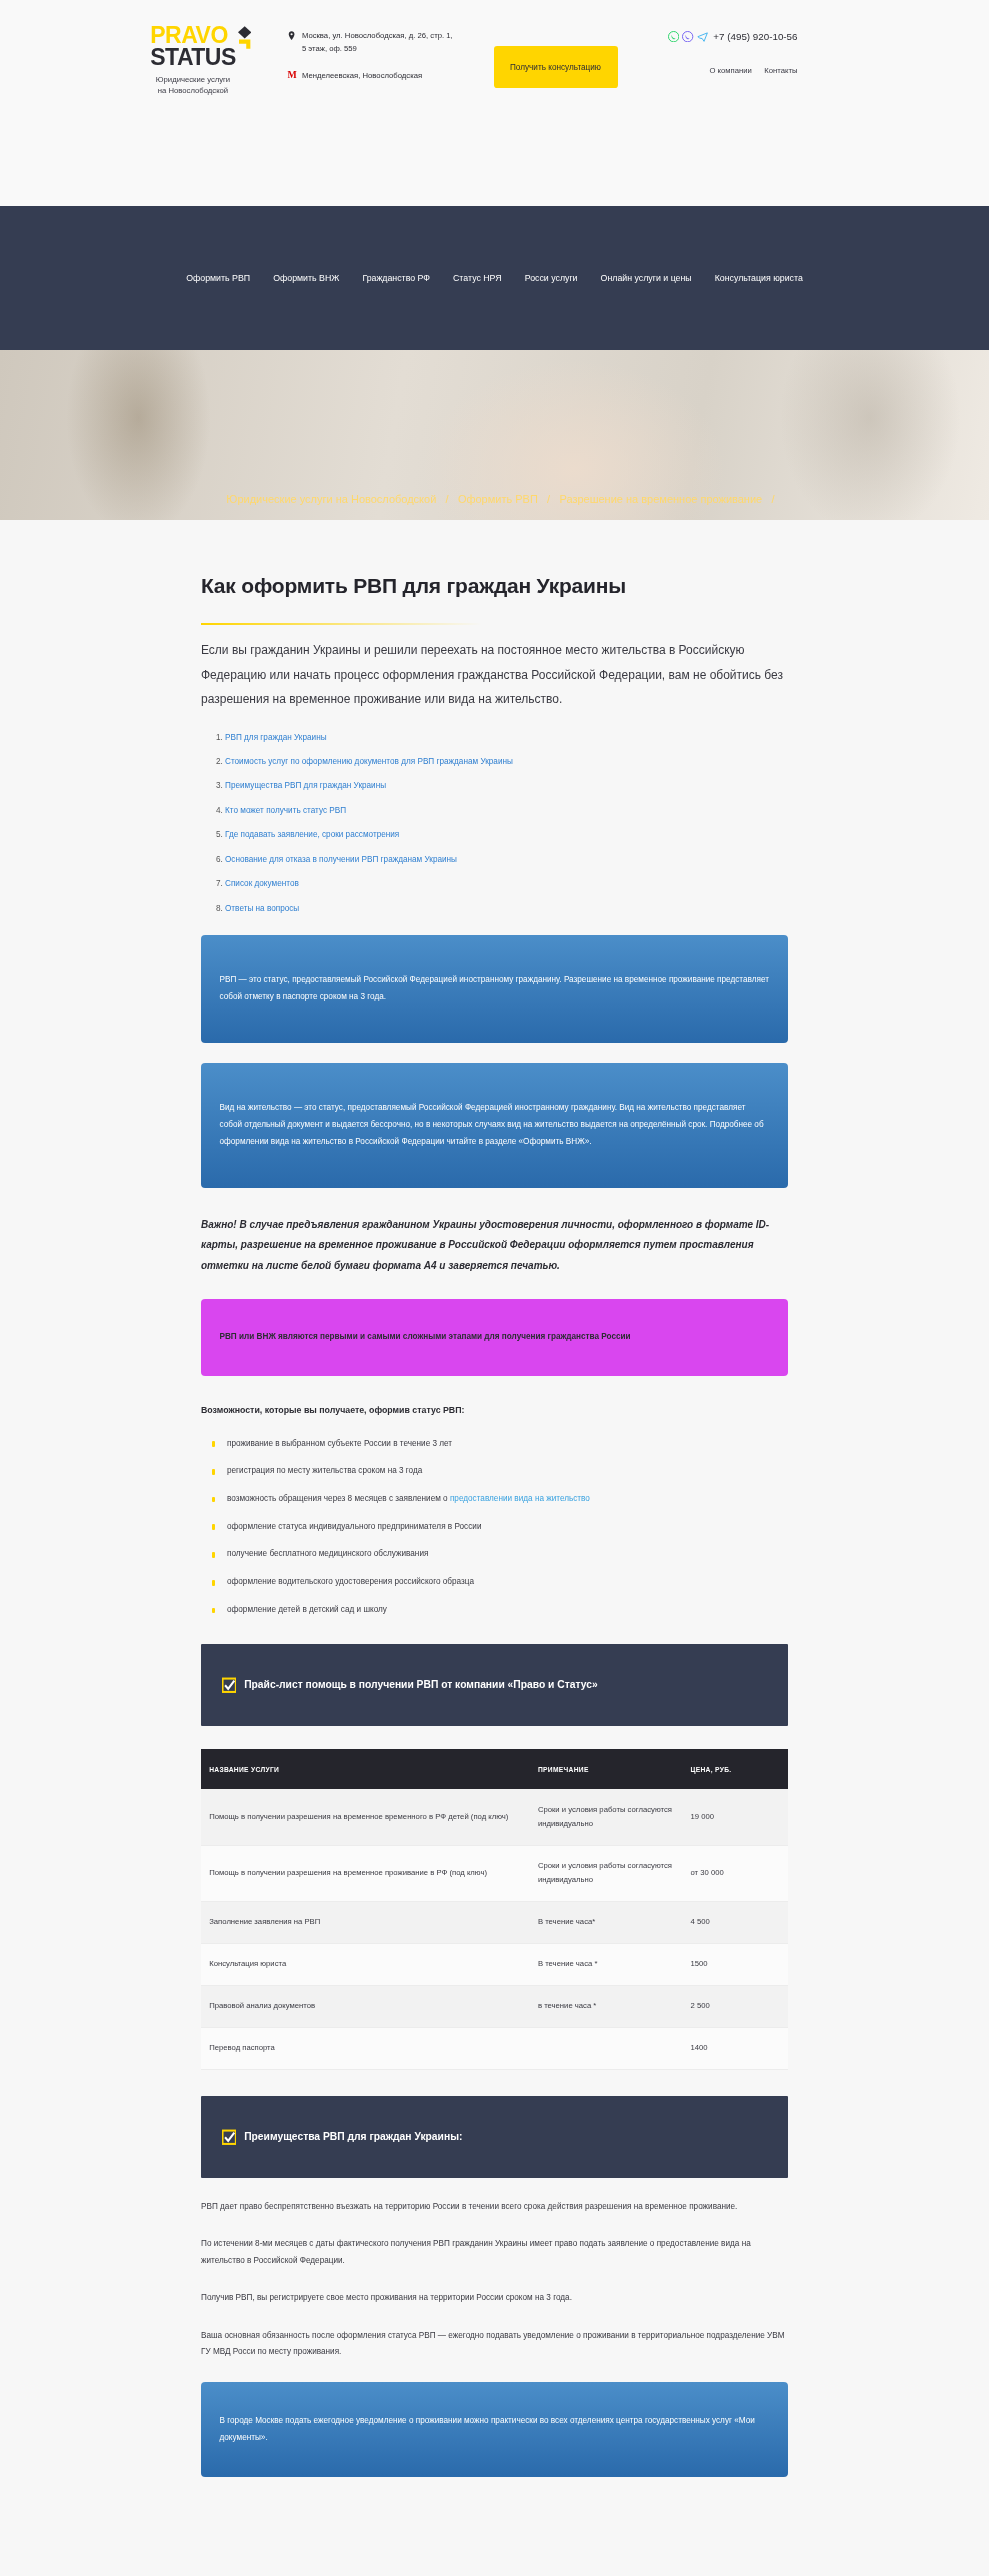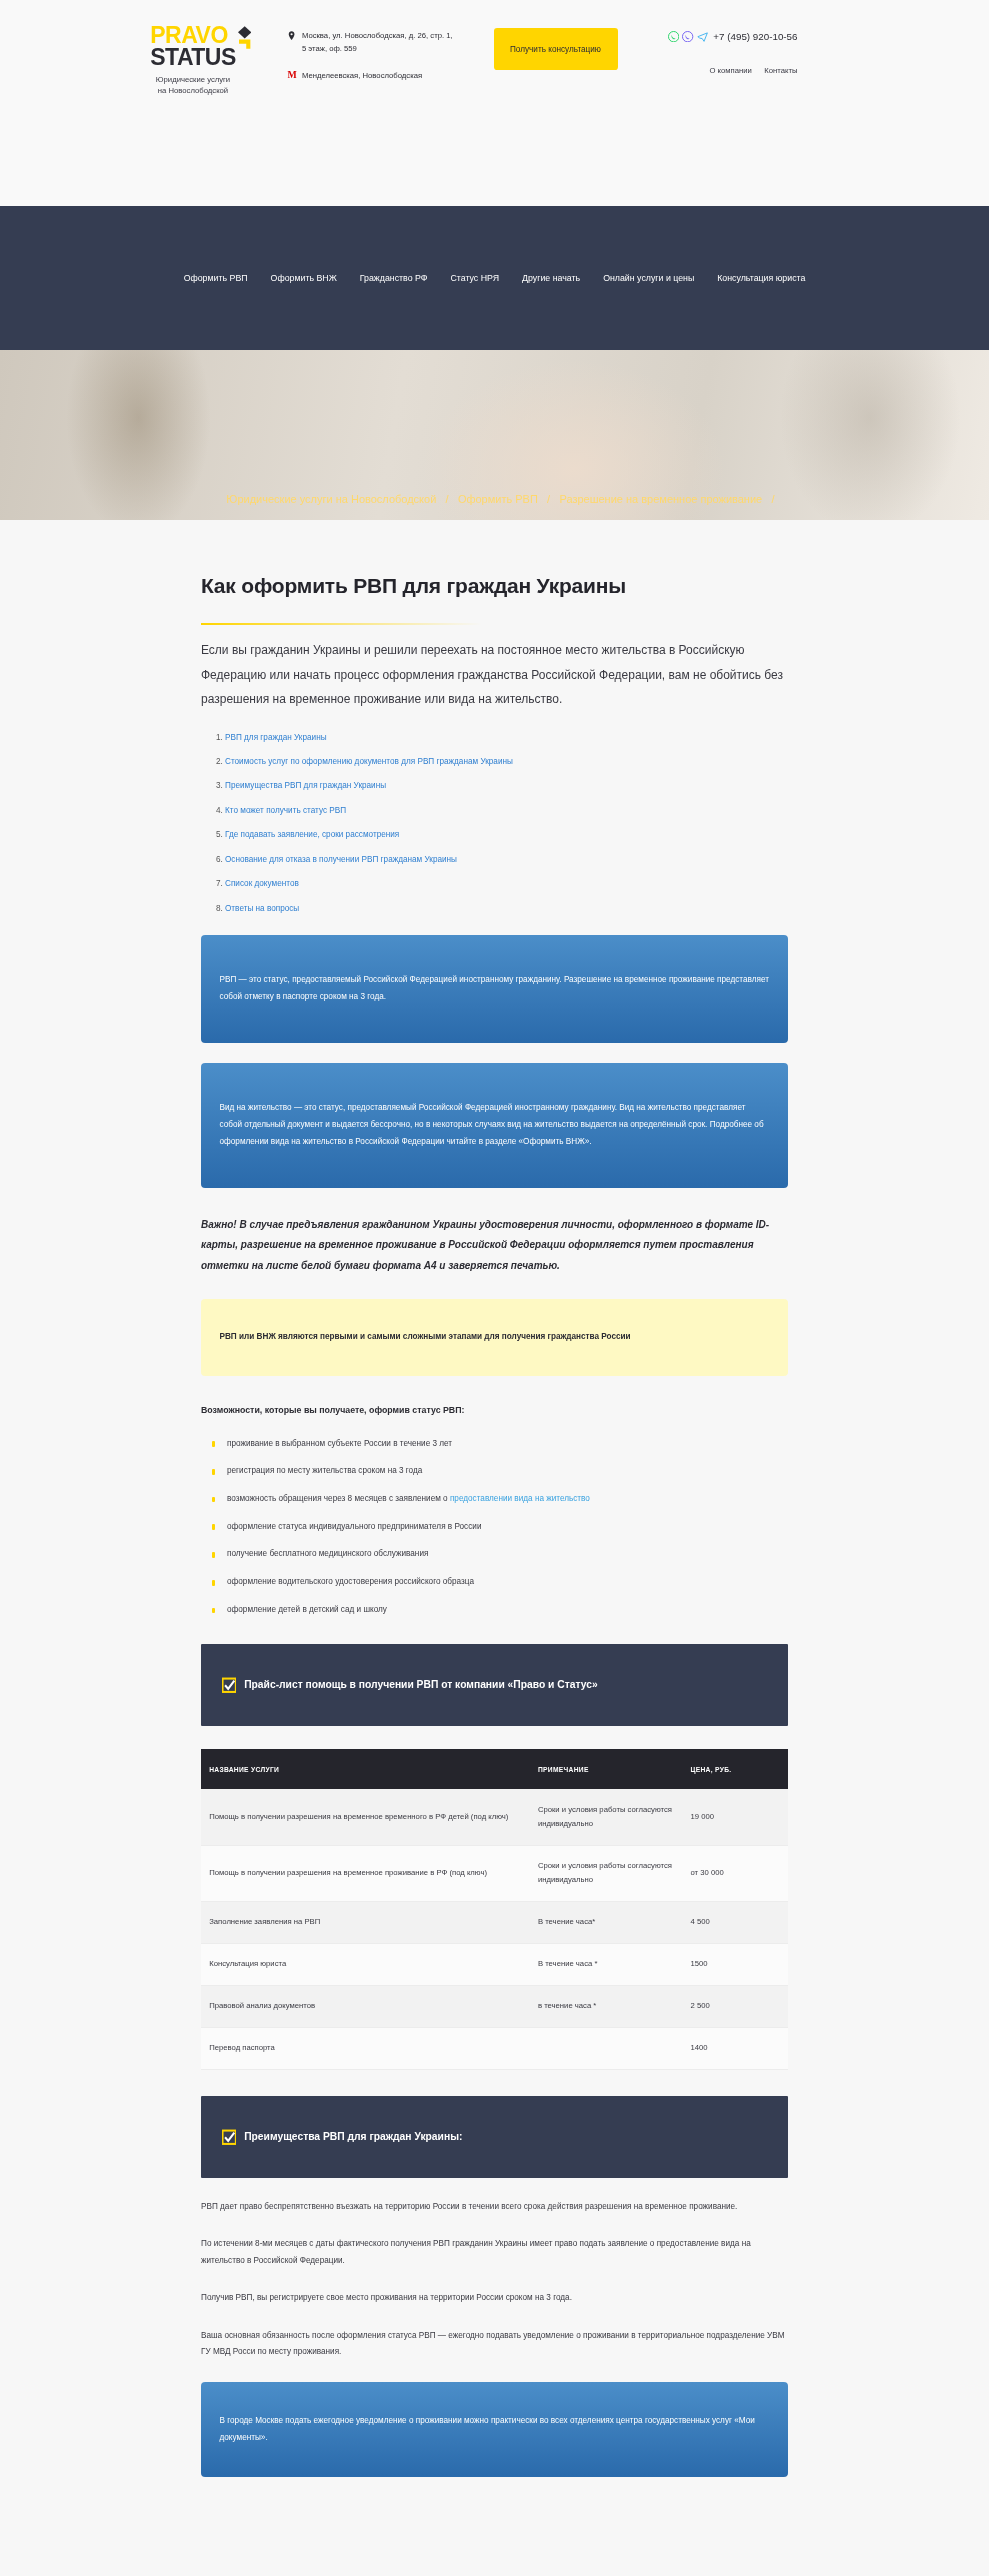--- a/index.html
+++ b/index.html
@@ -15,21 +15,21 @@
   .logo{position:relative;}
   .logo-row1{font-size:23px;font-weight:bold;letter-spacing:-0.5px;line-height:0.95;color:#ffd500;}
   .logo-row2{font-size:23px;font-weight:bold;letter-spacing:-0.5px;line-height:0.95;color:#2c2c33;}
   .logo-mark{position:absolute;right:-15.5px;top:1px;width:13.4px;}
   .logo-tag{margin-top:5.2px;font-size:7.7px;line-height:1.45;color:#3b3b45;text-align:center;}
   .addr-block{margin-left:25px;width:170px;padding-top:5.2px;}
   .addr-row{display:flex;align-items:flex-start;font-size:7.7px;line-height:1.6;color:#2c2c33;}
   .addr-row .pin{flex:0 0 10.3px;margin-right:4.1px;margin-top:1px;}
   .metro-row{display:flex;align-items:center;margin-top:15.5px;font-size:7.7px;color:#2c2c33;}
   .metro-m{flex:0 0 10.3px;margin-right:4.1px;color:#d80000;font-weight:bold;font-size:9.8px;line-height:1;font-family:"Liberation Serif",serif;}
-  .cta-top{margin-left:36px;margin-top:3px;width:124px;height:42px;background:#ffd500;border:none;border-radius:3.1px;font-family:"Liberation Sans",sans-serif;font-size:8.2px;color:#2c2c33;cursor:pointer;}
+  .cta-top{margin-left:36px;margin-top:21px;width:124px;height:42px;background:#ffd500;border:none;border-radius:3.1px;font-family:"Liberation Sans",sans-serif;font-size:8.2px;color:#2c2c33;cursor:pointer;}
   .contact-block{margin-left:62px;padding-top:6.2px;width:118px;}
   .phone-row{display:flex;align-items:flex-start;justify-content:flex-end;}
   .soc{width:11.3px;height:11.3px;margin-right:3.1px;}
   .phone-num{font-size:9.8px;color:#2c2c33;margin-left:2.1px;white-space:nowrap;}
   .mini-links{margin-top:24px;text-align:right;font-size:7.7px;color:#3b3b45;}
   .mini-links a{color:#3b3b45;margin-left:10.3px;}
 
   
   .nav{background:#353d52;height:144px;display:flex;align-items:center;justify-content:center;}
   .nav ul{list-style:none;display:flex;gap:23px;}
@@ -55,21 +55,21 @@
   ol.toc{margin:18.5px 0 0 24px;}
   ol.toc li{font-size:8.2px;line-height:1.6;margin-bottom:11.3px;color:#555;}
   ol.toc li a{color:#2f7fd0;}
 
   .bluebox{margin-top:20.6px;border-radius:4.1px;background:linear-gradient(180deg,#4b8ec9 0%,#2a6aab 100%);
            color:#fff;padding:37px 18.5px;font-size:8.2px;line-height:2.05;}
   .bluebox.tight{padding:31px 18.5px;}
 
   .emph{margin-top:27px;font-size:10px;line-height:2.05;font-style:italic;font-weight:bold;color:#2c2c33;}
 
-  .yellowbox{margin-top:23px;border-radius:4.1px;background:#fef9c3;padding:30px 18.5px;font-size:8.2px;line-height:2.05;font-weight:bold;color:#2c2c33;}
+  .yellowbox{margin-top:23px;border-radius:4.1px;background:#d946ef;padding:30px 18.5px;font-size:8.2px;line-height:2.05;font-weight:bold;color:#2c2c33;}
 
   .subhead{margin-top:27px;font-size:8.8px;font-weight:bold;color:#2c2c33;line-height:1.7;}
 
   ul.dots{margin-top:17.5px;list-style:none;}
   ul.dots li{position:relative;padding-left:26px;font-size:8.2px;line-height:2.0;color:#3a3a42;margin-bottom:11.3px;}
   ul.dots li:before{content:"";position:absolute;left:11.3px;top:5.7px;width:2.6px;height:5.7px;background:#ffd500;border-radius:1px;}
   ul.dots li a{color:#39a2e0;}
 
   .darkbar{margin-top:26px;border-radius:1px;background:#353d52;color:#fff;padding:24px 20.6px;
            display:flex;align-items:center;min-height:82px;}
@@ -152,21 +152,21 @@
     </div>
   </div>
 </div>
 
 <nav class="nav">
   <ul>
     <li><a href="#">Оформить РВП</a></li>
     <li><a href="#">Оформить ВНЖ</a></li>
     <li><a href="#">Гражданство РФ</a></li>
     <li><a href="#">Статус НРЯ</a></li>
-    <li><a href="#">Другие начать</a></li>
+    <li><a href="#">Росси услуги</a></li>
     <li><a href="#">Онлайн услуги и цены</a></li>
     <li><a href="#">Консультация юриста</a></li>
   </ul>
 </nav>
 
 <div class="hero">
   <div class="crumbs">
     <a href="#">Юридические услуги на Новослободской</a>
     <span class="sep">/</span>
     <a href="#">Оформить РВП</a>

